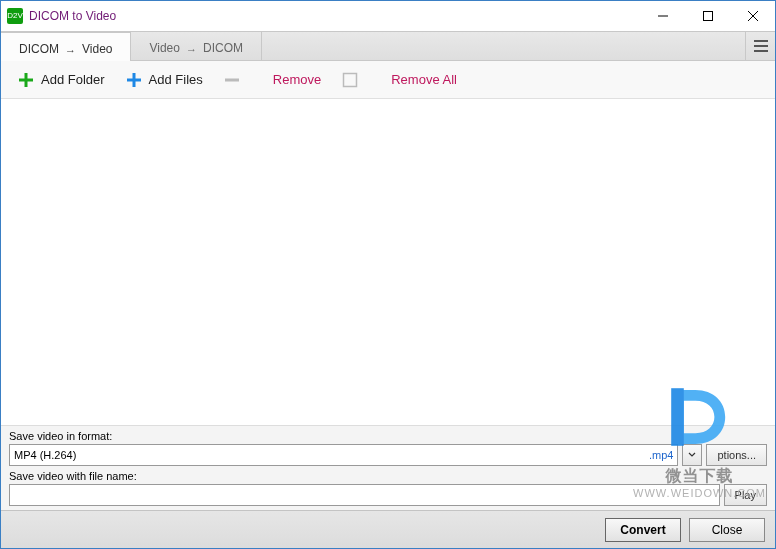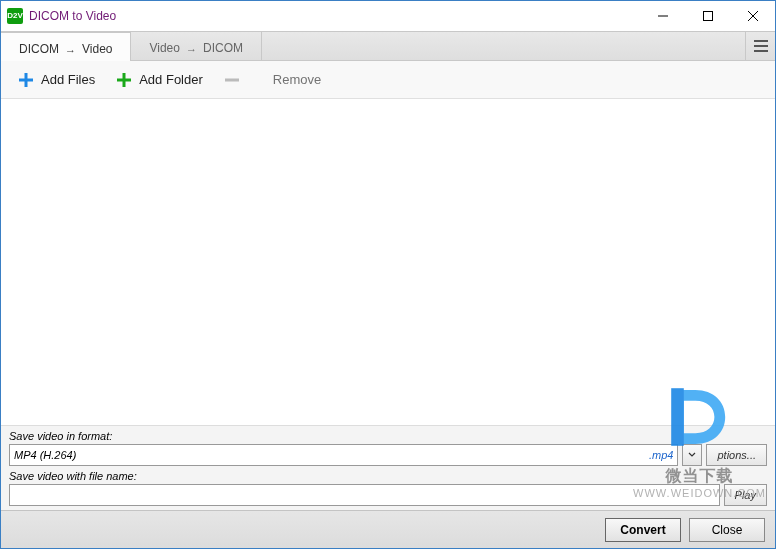--- a/index.html
+++ b/index.html
@@ -1,44 +1,44 @@
 <!DOCTYPE html>
 <html><head>
 <meta charset="utf-8">
 <style>
 * { box-sizing: border-box; margin: 0; padding: 0; font-family: "Segoe UI", Tahoma, sans-serif; }
 body { width: 776px; height: 549px; background: #fff; border: 1px solid #3a7fc4; display: flex; flex-direction: column; overflow: hidden; }
 
 .titlebar { height: 30px; background: #fff; display: flex; align-items: center; padding-left: 6px; border-bottom: 1px solid transparent; }
-.titlebar .app-icon { width: 16px; height: 16px; background: #0f9d0f; color: #fff; font-size: 8px; font-weight: bold; display: flex; align-items: center; justify-content: center; border-radius: 2px; margin-right: 6px; }
+.titlebar .app-icon { width: 16px; height: 16px; background: #0f9d0f; color: #fff; font-size: 8px; font-weight: normal; display: flex; align-items: center; justify-content: center; border-radius: 2px; margin-right: 6px; }
 .titlebar .title { font-size: 12px; color: #701a75; flex: 1; }
 .titlebar .winbtn { width: 45px; height: 30px; display: flex; align-items: center; justify-content: center; cursor: default; }
 .titlebar .winbtn svg { stroke: #000; stroke-width: 1; fill: none; }
 
 .tabbar { height: 30px; background: linear-gradient(#e8e8e8,#dedede); border-top: 1px solid #c8c8c8; border-bottom: 1px solid #c8c8c8; display: flex; align-items: stretch; }
 .tab { padding: 16px 18px; font-size: 12px; color: #666; display: flex; align-items: center; border-right: 1px solid #c8c8c8; cursor: default; gap: 6px; }
 .tab.active { background: #fcfcfc; color: #333; border-bottom: 1px solid #fcfcfc; margin-bottom: -1px; border-top: 1px solid #c8c8c8; }
 .tab .arrow { font-size: 11px; }
 .tabbar .spacer { flex: 1; }
 .hamburger { width: 30px; display: flex; align-items: center; justify-content: center; border-left: 1px solid #c8c8c8; cursor: default; }
 .hamburger svg { stroke: #555; stroke-width: 2; }
 
 .toolbar { height: 38px; background: #f8f8f8; border-bottom: 1px solid #e0e0e0; display: flex; align-items: center; padding: 0 8px; gap: 4px; }
 .tbtn { display: flex; align-items: center; gap: 6px; padding: 4px 8px; font-size: 13px; border-radius: 2px; cursor: default; }
 .tbtn .ico { width: 18px; height: 18px; display: flex; align-items: center; justify-content: center; }
 .tbtn.enabled { color: #222; }
-.tbtn.disabled { color: #737373; gap: 32px; }
+.tbtn.disabled { color: #be185d; gap: 32px; }
 .plus-green svg { stroke: #1aa81a; stroke-width: 3; }
 .plus-blue svg { stroke: #1e88e5; stroke-width: 3; }
 .minus svg { stroke: #bbb; stroke-width: 3; }
 .box svg { stroke: #bbb; stroke-width: 1.5; fill: none; }
 
 .content { flex: 1; background: #fff; }
 
-.bottom { padding: 4px 8px 0 8px; background: #f4f4f4; border-top: 1px solid #ddd; font-style: italic; }
+.bottom { padding: 4px 8px 0 8px; background: #f4f4f4; border-top: 1px solid #ddd; }
 .row { margin-bottom: 4px; }
 .lbl { font-size: 11px; color: #000; display: block; margin-bottom: 2px; }
 .frow { display: flex; gap: 4px; align-items: stretch; }
 .inputbox { flex: 1; height: 22px; border: 1px solid #999; background: #fff; font-size: 11px; padding: 0 4px; display: flex; align-items: center; position: relative; }
 .inputbox .ext { position: absolute; right: 4px; color: #1e66cc; font-size: 11px; }
 .dropbtn { width: 20px; height: 22px; border: 1px solid #999; background: linear-gradient(#fafafa,#e6e6e6); display: flex; align-items: center; justify-content: center; cursor: default; }
 .dropbtn svg { stroke: #333; stroke-width: 1.2; fill: none; }
 .btn { height: 22px; padding: 0 10px; border: 1px solid #999; background: linear-gradient(#fafafa,#e6e6e6); font-size: 11px; color: #333; display: flex; align-items: center; cursor: default; text-align: right; }
 
 .footer { height: 38px; background: linear-gradient(#e6e6e6,#dcdcdc); border-top: 1px solid #c4c4c4; display: flex; align-items: center; justify-content: flex-end; padding: 0 10px; gap: 8px; }
@@ -91,44 +91,52 @@
     <svg width="16" height="12">
         <line x1="1" y1="1" x2="15" y2="1"></line>
         <line x1="1" y1="6" x2="15" y2="6"></line>
         <line x1="1" y1="11" x2="15" y2="11"></line>
       </svg>
   </div>
 </div>
 
 <div class="toolbar">
   <div class="tbtn enabled">
+    <span class="ico plus-green">
+        <svg width="16" height="16">
+          <line x1="8" y1="1" x2="8" y2="15"></line>
+          <line x1="1" y1="8" x2="15" y2="8"></line>
+        </svg>
+      </span>
+    <span>Add Folder</span>
+  </div>
+  <div class="tbtn enabled">
     <span class="ico plus-blue">
         <svg width="16" height="16">
           <line x1="8" y1="1" x2="8" y2="15"></line>
           <line x1="1" y1="8" x2="15" y2="8"></line>
         </svg>
       </span>
     <span>Add Files</span>
   </div>
-  <div class="tbtn enabled">
-    <span class="ico plus-green">
-        <svg width="16" height="16">
-          <line x1="8" y1="1" x2="8" y2="15"></line>
-          <line x1="1" y1="8" x2="15" y2="8"></line>
-        </svg>
-      </span>
-    <span>Add Folder</span>
-  </div>
   <div class="tbtn disabled">
     <span class="ico minus">
         <svg width="16" height="16">
           <line x1="1" y1="8" x2="15" y2="8"></line>
         </svg>
       </span>
     <span>Remove</span>
+  </div>
+  <div class="tbtn disabled">
+    <span class="ico box">
+        <svg width="16" height="16">
+          <rect x="1.5" y="1.5" width="13" height="13"></rect>
+        </svg>
+      </span>
+    <span>Remove All</span>
   </div>
 </div>
 
 <div class="content"></div>
 
 <div class="bottom">
   <div class="row">
     <span class="lbl">Save video in format:</span>
     <div class="frow">
       <div class="inputbox">

